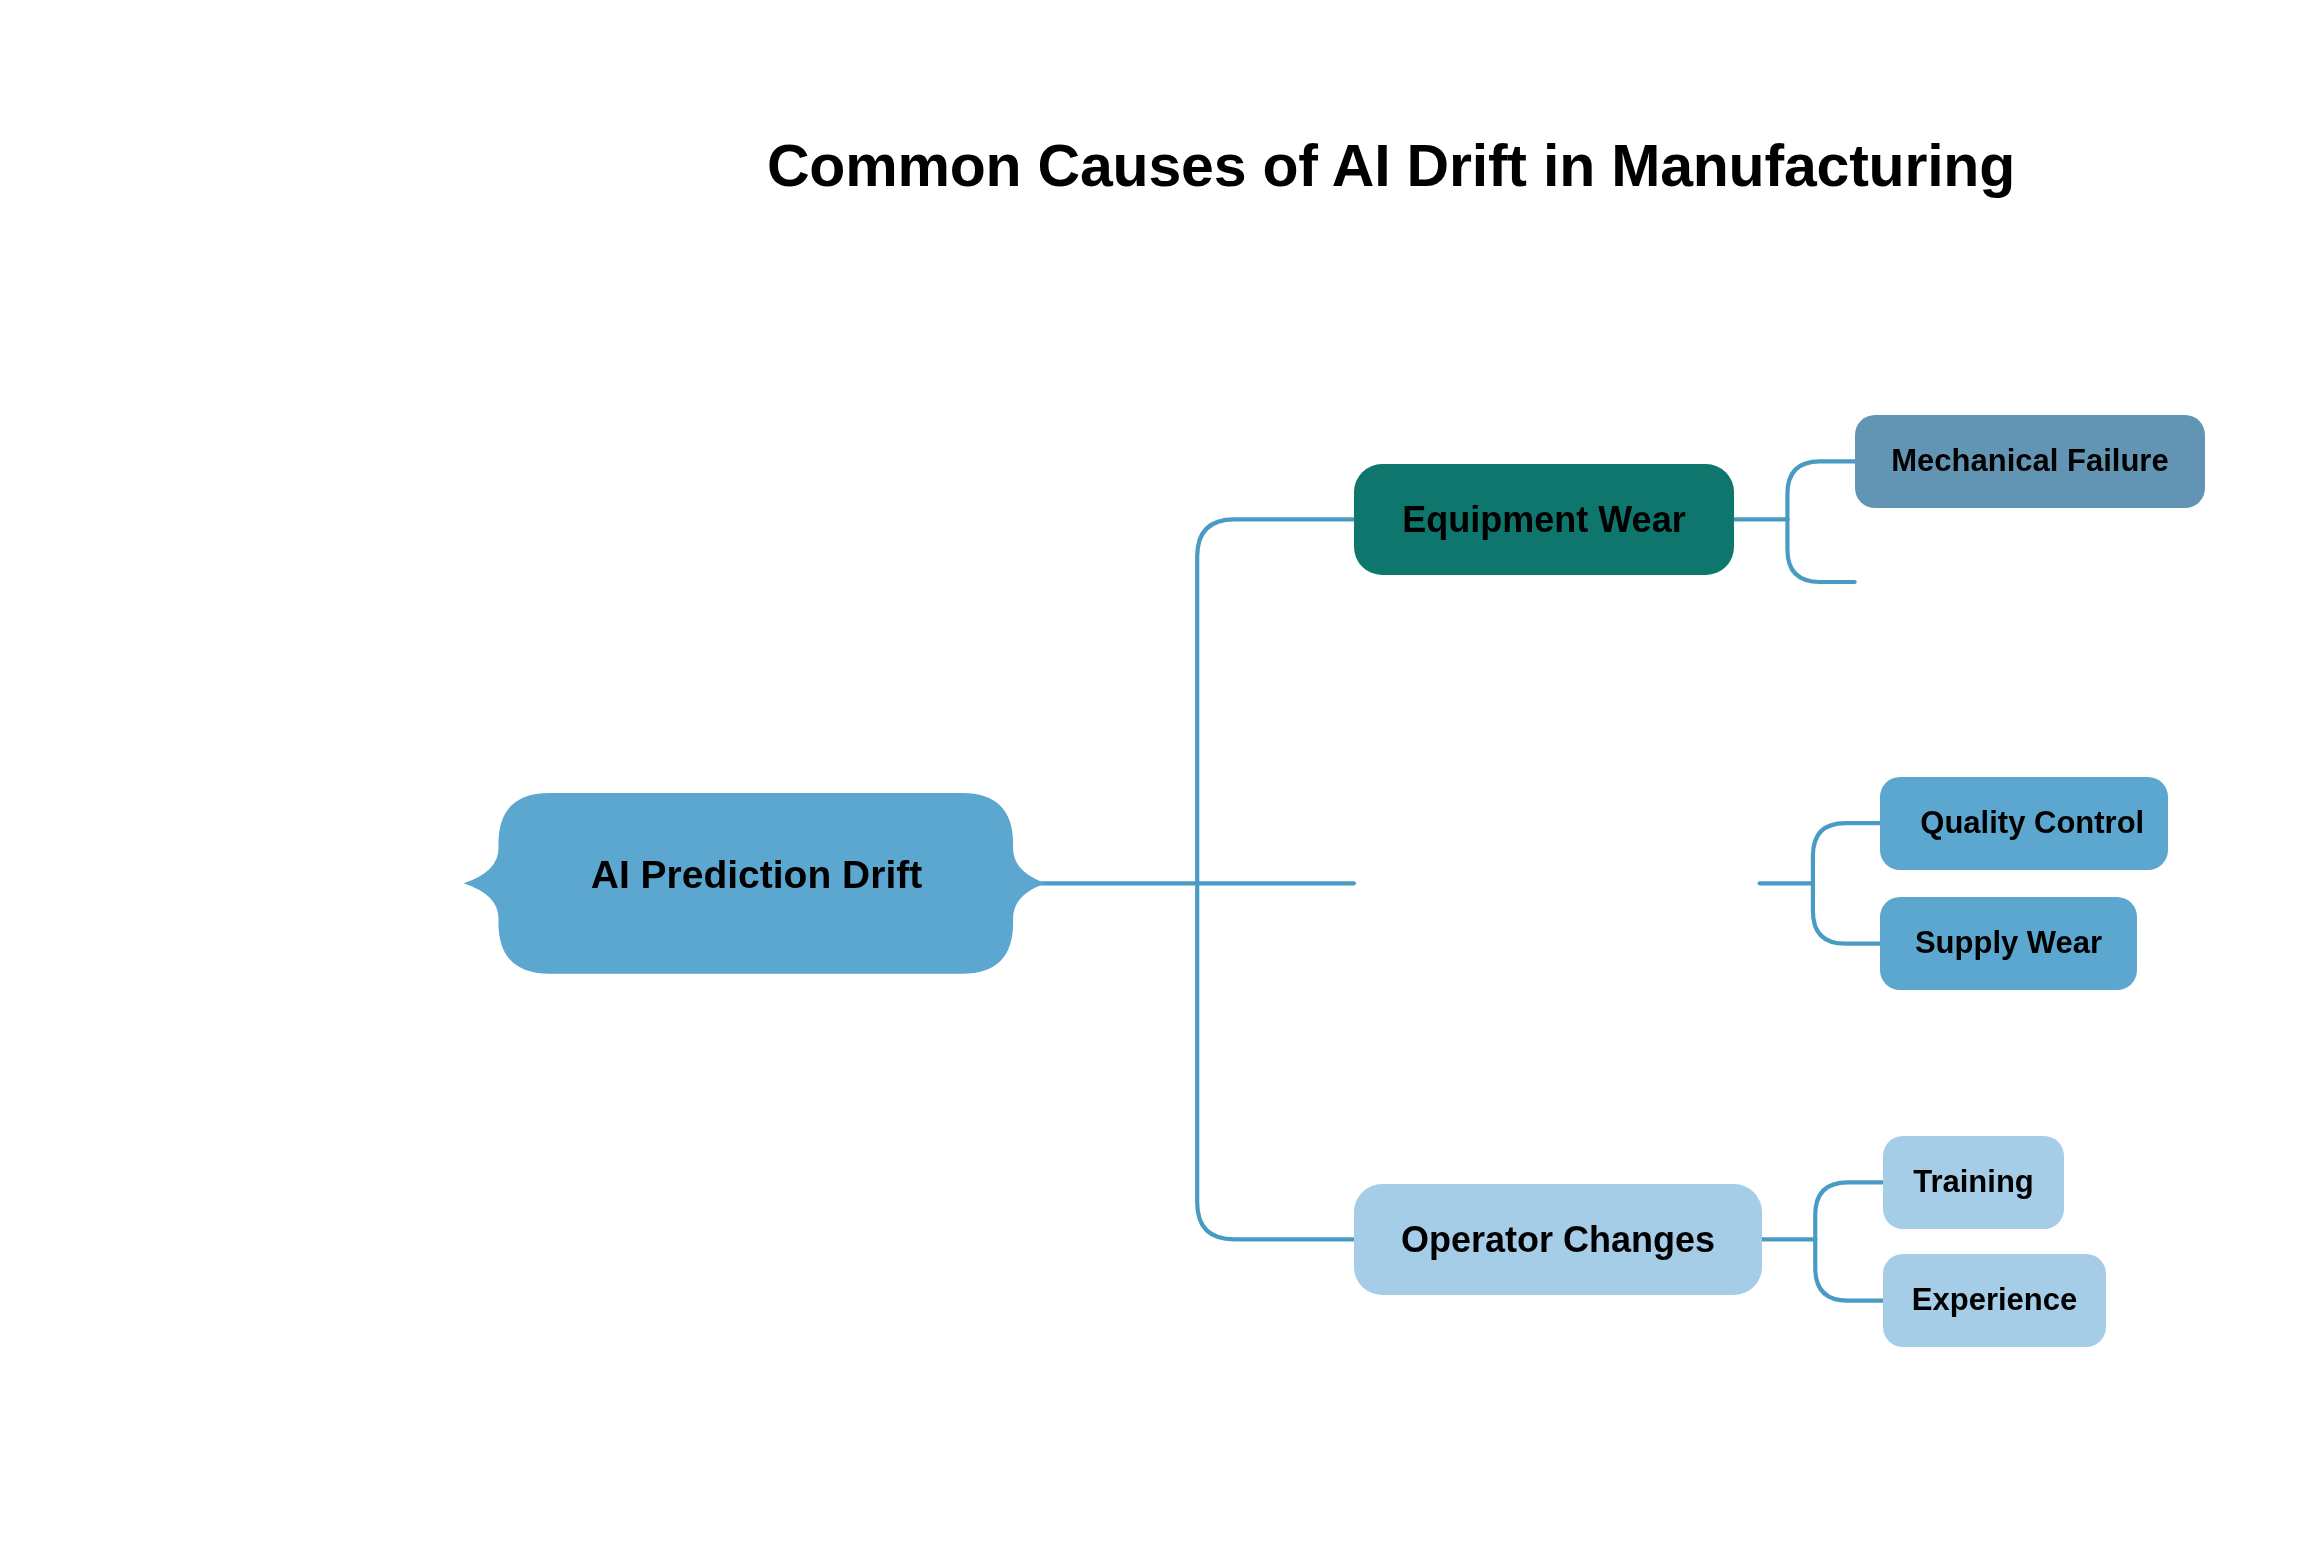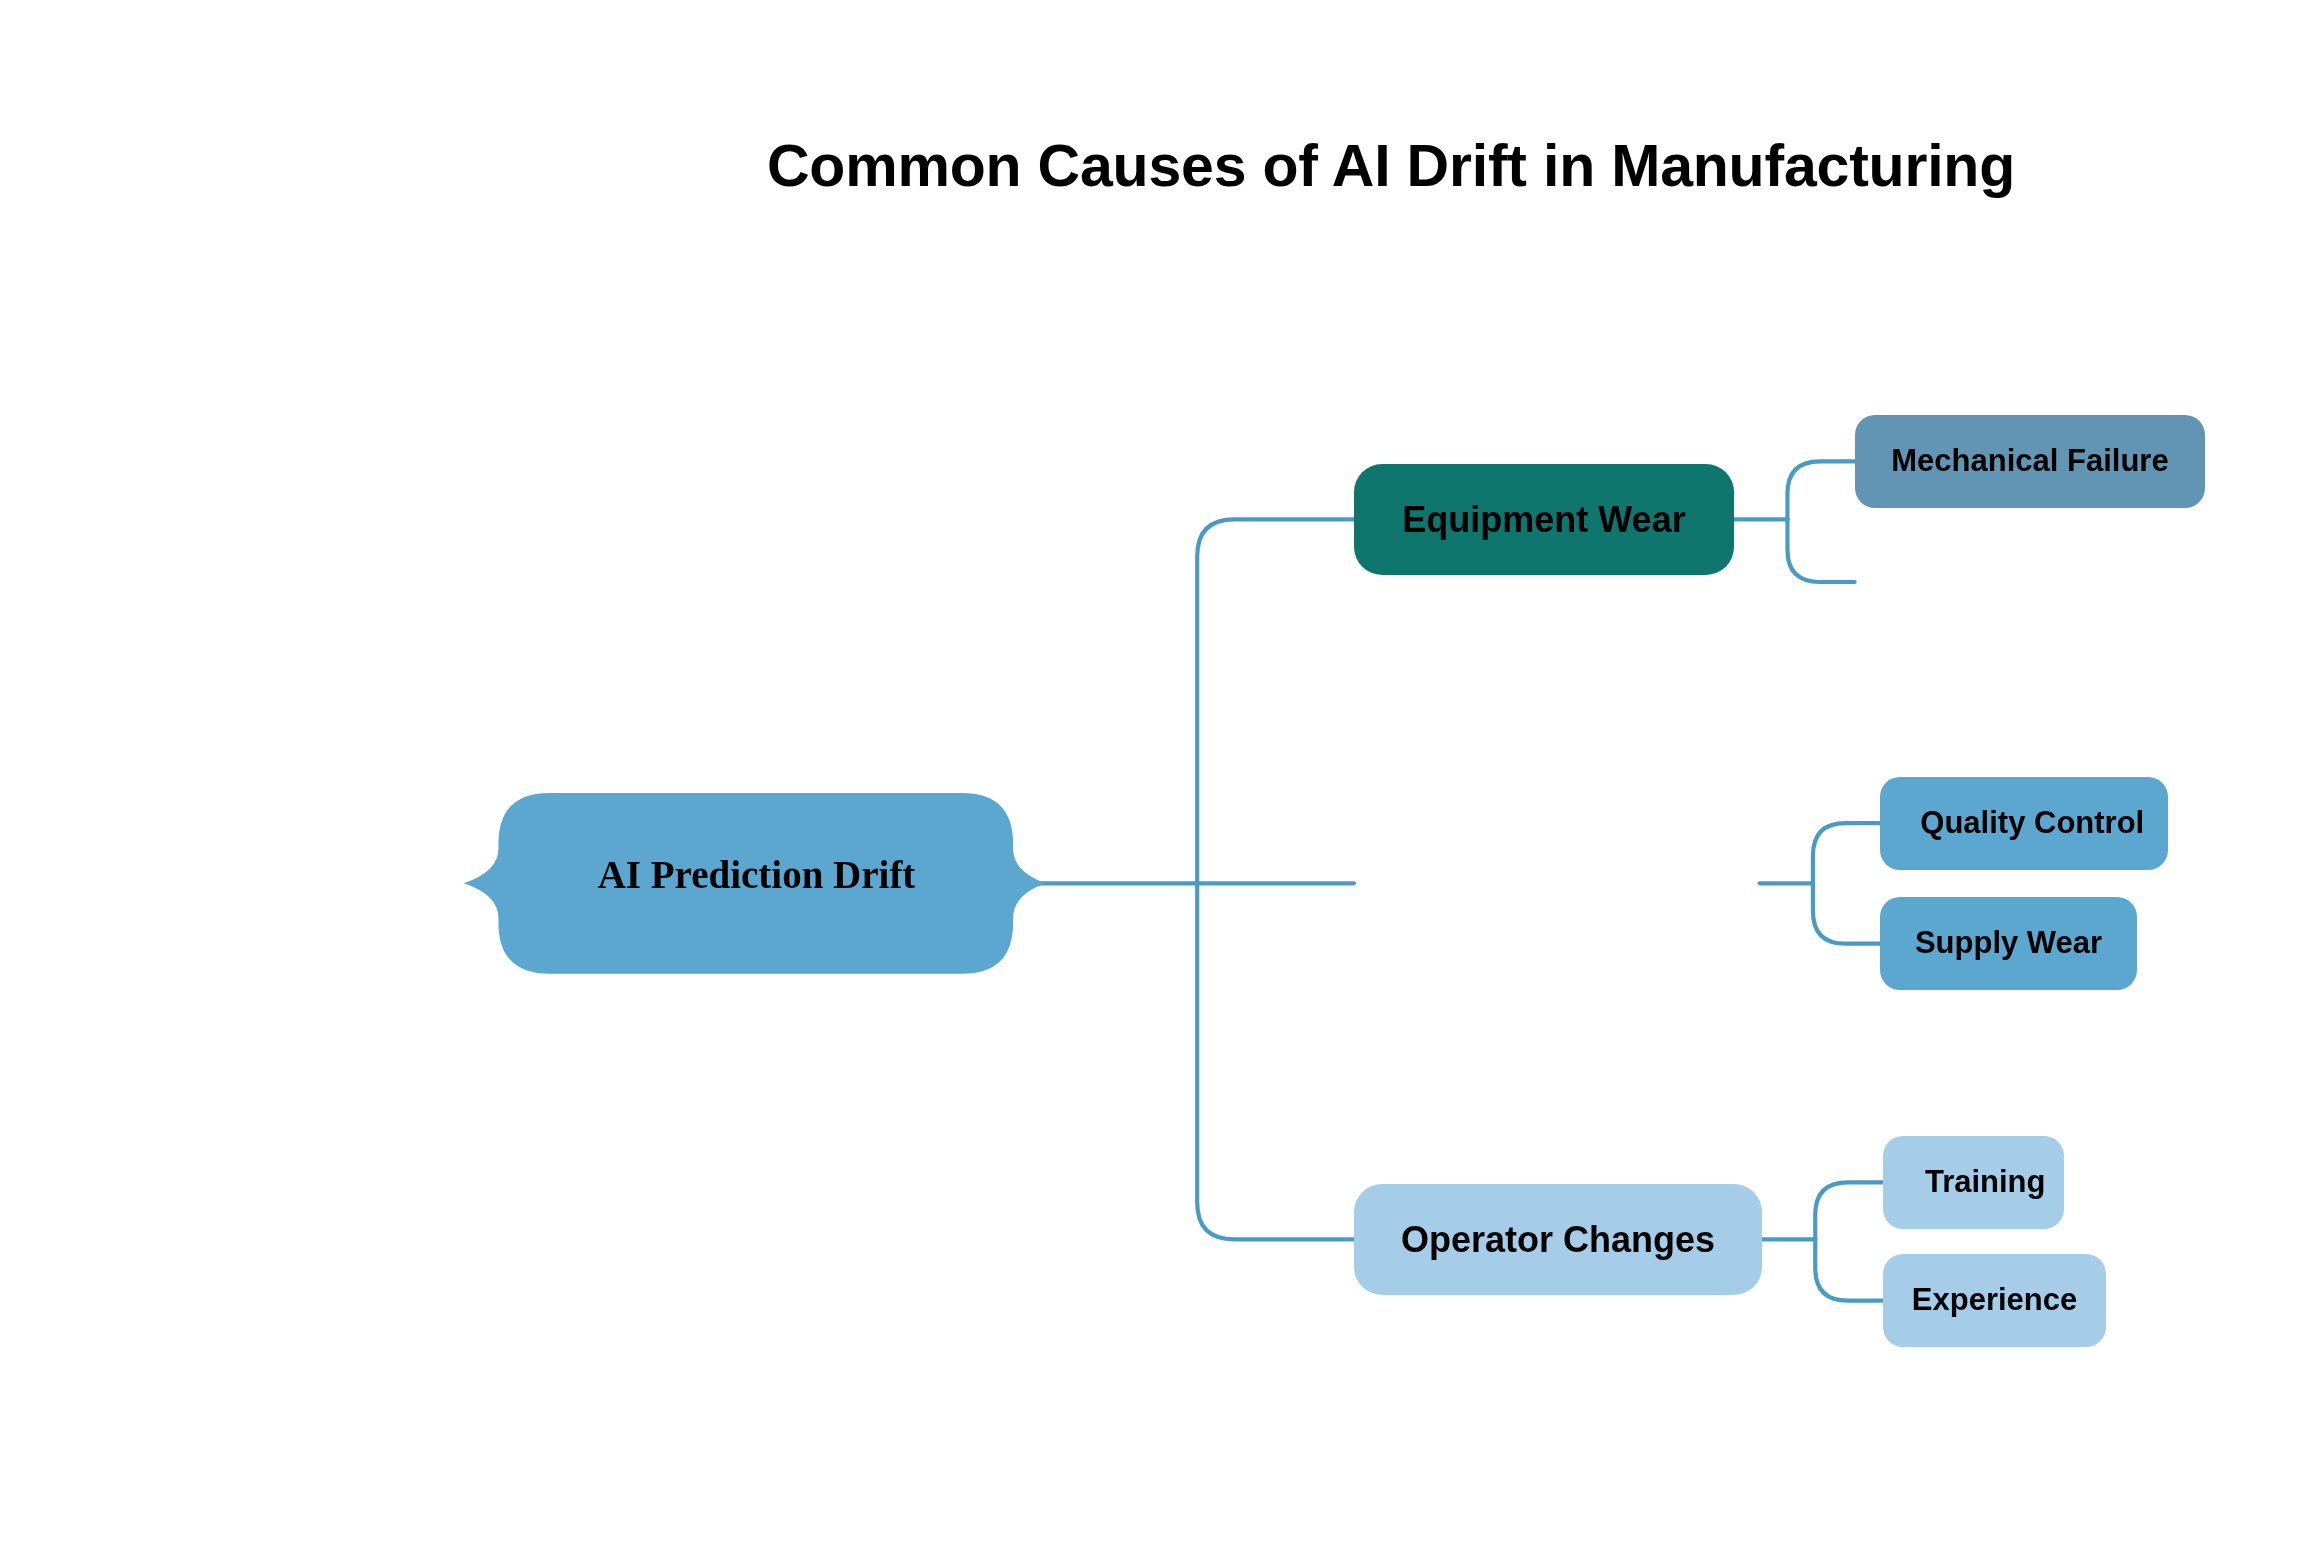--- a/index.html
+++ b/index.html
@@ -125,21 +125,21 @@
             L 2075 2100
             Q 2185 2100 2185 1990
             L 2185 1980
             Q 2185 1930 2255 1905
             Q 2185 1880 2185 1830
             L 2185 1820
             Q 2185 1710 2075 1710
             Z" fill="#5ba7d0" stroke="none"></path>
   </svg>
 
-  <div class="node node-root" style="left:499px; top:793px; width:515px; height:164px; background:transparent;font-family:Liberation Serif, serif;">
+  <div class="node node-root" style="left:499px; top:793px; width:515px; height:164px; background:transparent;">
     <span class="node-label">AI Prediction Drift</span>
   </div>
 
   <div class="node node-branch" style="left:1354px; top:464px; width:380px; height:111px; background:#0f766e;">
     <span class="node-label">Equipment Wear</span>
   </div>
 
   <div class="node node-leaf" style="left:1855px; top:415px; width:350px; height:93px; background:#6295b4;">
     <span class="node-label">Mechanical Failure</span>
   </div>
@@ -151,21 +151,21 @@
   </div>
 
   <div class="node node-leaf" style="left:1880px; top:897px; width:257px; height:93px; background:#5ba7d0;">
     <span class="node-label">Supply Wear</span>
   </div>
 
   <div class="node node-branch" style="left:1354px; top:1184px; width:408px; height:111px; background:#a6cde8;">
     <span class="node-label">Operator Changes</span>
   </div>
 
-  <div class="node node-leaf" style="left:1883px; top:1136px; width:181px; height:93px; background:#a6cde8;justify-content:flex-end;">
+  <div class="node node-leaf" style="left:1883px; top:1136px; width:181px; height:93px; background:#a6cde8;">
     <span class="node-label">Training</span>
   </div>
 
   <div class="node node-leaf" style="left:1883px; top:1254px; width:223px; height:93px; background:#a6cde8;">
     <span class="node-label">Experience</span>
   </div>
 
 </div>
 
 

